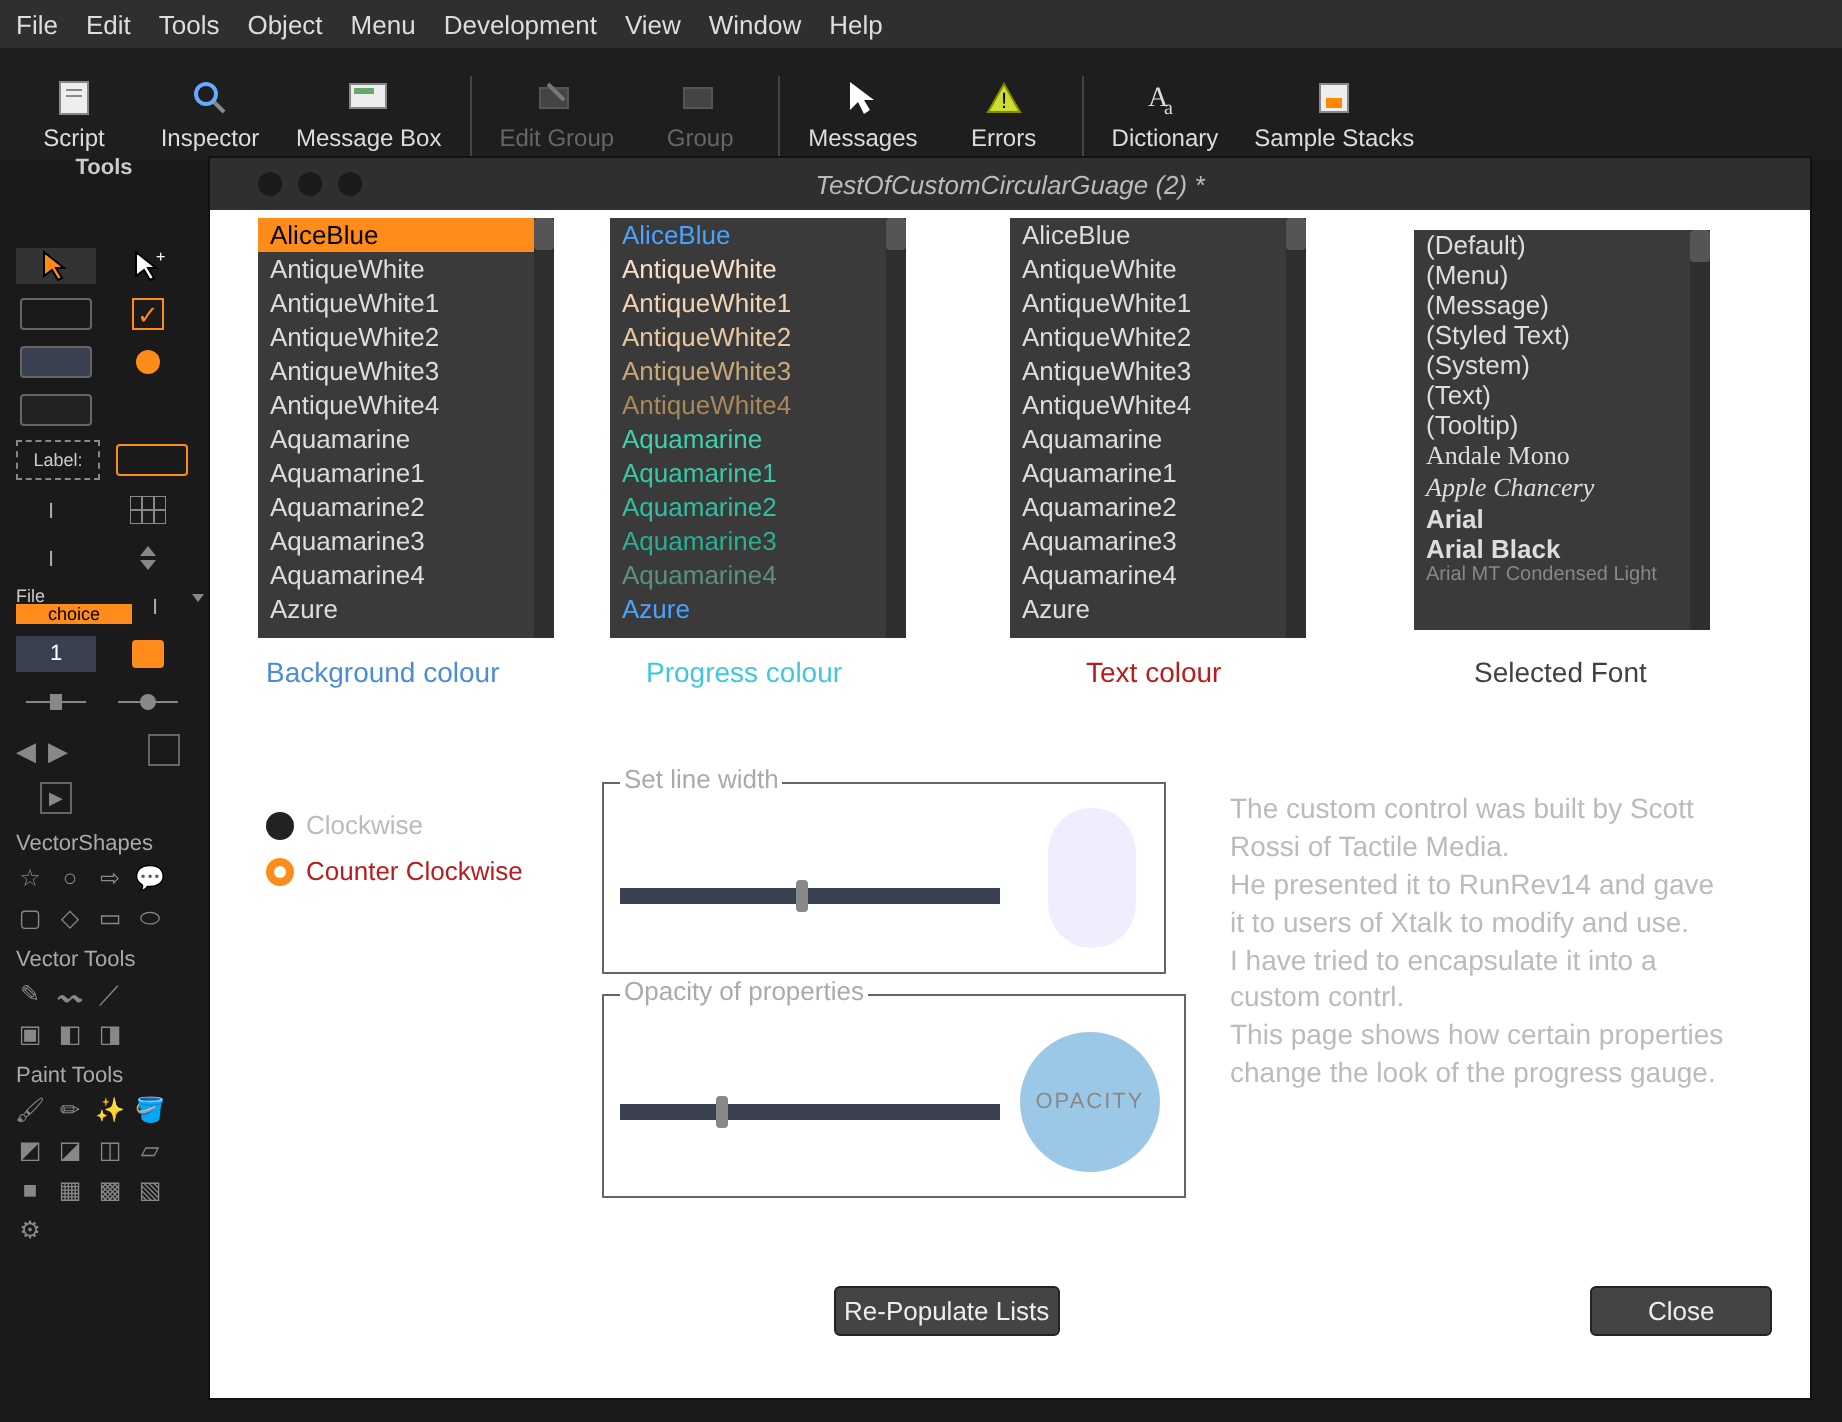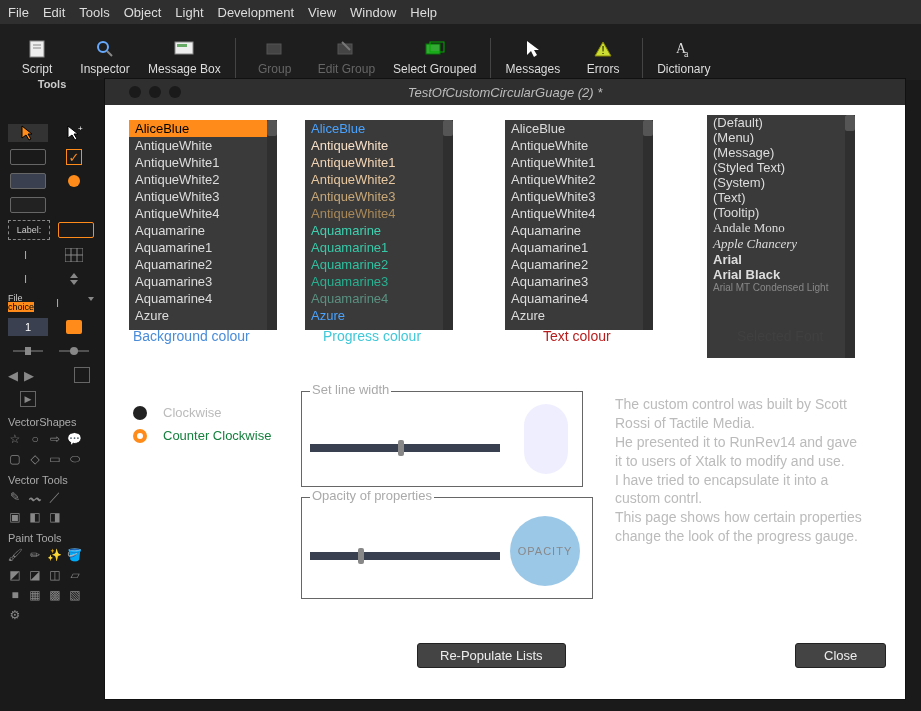--- a/index.html
+++ b/index.html
@@ -16,52 +16,52 @@
   .palette .cell{width:40px;height:18px;display:flex;align-items:center;justify-content:center}
   .palette .sq{width:34px;height:14px;border:1px solid #666;border-radius:2px}
   .palette .sec{font-size:11px;color:#aaa;margin-top:8px;margin-bottom:4px}
   .palette .iconrow{display:flex;gap:6px;margin-bottom:6px}
   .palette .iconrow span{width:14px;height:14px;display:flex;align-items:center;justify-content:center;color:#888;font-size:12px}
   .docwin{position:absolute;left:104px;top:78px;width:800px;height:620px;background:#2b2b2b;border:1px solid #111}
   .titlebar{height:26px;background:#2f2f2f;display:flex;align-items:center;padding:0 24px;font-style:italic;color:#bbb}
   .tdot{width:12px;height:12px;border-radius:50%;background:#1a1a1a;margin-right:8px}
   .tspacer{flex:1;text-align:center}
   .content{position:absolute;left:0;top:26px;right:0;bottom:0;background:#fff}
-  .colorlist{position:absolute;top:15px;width:148px;height:210px;background:#3a3a3a;overflow:hidden;font-size:13px}
+  .colorlist{position:absolute;top:4px;width:148px;height:210px;background:#3a3a3a;overflow:hidden;font-size:13px}
   .colorlist .sb{position:absolute;right:0;top:0;width:10px;height:100%;background:#2f2f2f}
   .colorlist .sb .th{position:absolute;right:0;top:0;width:10px;height:16px;background:#555;border-radius:2px}
   .colorlist div.it{padding:1px 6px;white-space:nowrap}
   .colorlist div.sel{background:#ff8c1a;color:#000}
-  .fontlist{position:absolute;top:10px;left:602px;width:148px;height:243px;background:#3a3a3a;overflow:hidden;font-size:13px}
+  .fontlist{position:absolute;top:10px;left:602px;width:148px;height:200px;background:#3a3a3a;overflow:hidden;font-size:13px}
   .fontlist .sb{position:absolute;right:0;top:0;width:10px;height:100%;background:#2f2f2f}
   .fontlist .sb .th{position:absolute;right:0;top:0;width:10px;height:16px;background:#555;border-radius:2px}
   .fontlist div.it{padding:0 6px;white-space:nowrap;color:#ddd}
   .caption{position:absolute;top:223px;font-size:14px}
-  .radio{display:flex;align-items:center;gap:16px;font-size:13px}
+  .radio{display:flex;align-items:center;gap:6px;font-size:13px}
   .radio .rc{width:14px;height:14px;border-radius:50%;background:#222;display:flex;align-items:center;justify-content:center}
   .radio .rc.on{background:#ff8c1a}
   .radio .rc .dot{width:6px;height:6px;border-radius:50%;background:#fff}
   .panel{position:absolute;border:1px solid #666}
   .panel .lbl{position:absolute;left:8px;top:-10px;background:#fff;padding:0 2px;font-size:13px;color:#aaa}
   .slider{position:absolute;left:8px;height:8px;background:#394150;width:190px}
   .slider .kn{position:absolute;top:-4px;width:6px;height:16px;background:#888;border-radius:2px}
   .circle{position:absolute;border-radius:50%}
-  .btn{position:absolute;background:#444;border:1px solid #222;color:#eee;font-size:13px;padding:4px 22px;border-radius:3px;cursor:pointer}
+  .btn{position:absolute;background:#444;border:1px solid #222;color:#eee;font-size:13px;padding:4px 4px;border-radius:3px;cursor:pointer}
   .desc{position:absolute;left:510px;top:290px;width:250px;font-size:14px;color:#bbb;line-height:1.35}
   svg{display:block}
 </style>
 </head>
 <body>
 
 <div class="menubar">
   <span>File</span>
   <span>Edit</span>
   <span>Tools</span>
   <span>Object</span>
-  <span>Light</span>
+  <span>Menu</span>
   <span>Development</span>
   <span>View</span>
   <span>Window</span>
   <span>Help</span>
 </div>
 
 <div class="toolbar">
   <div class="tbtn">
     <span class="ticon">
         <svg width="20" height="20">
@@ -88,41 +88,32 @@
           <rect x="4" y="5" width="10" height="3" fill="#6a6"></rect>
         </svg>
       </span>
     <span>Message Box</span>
   </div>
   <div class="sep"></div>
   <div class="tbtn dim">
     <span class="ticon">
         <svg width="20" height="18">
           <rect x="2" y="4" width="14" height="10" fill="#444" stroke="#555"></rect>
-        </svg>
-      </span>
-    <span>Group</span>
+          <line x1="6" y1="2" x2="14" y2="10" stroke="#777" stroke-width="2"></line>
+        </svg>
+      </span>
+    <span>Edit Group</span>
   </div>
   <div class="tbtn dim">
     <span class="ticon">
         <svg width="20" height="18">
           <rect x="2" y="4" width="14" height="10" fill="#444" stroke="#555"></rect>
-          <line x1="6" y1="2" x2="14" y2="10" stroke="#777" stroke-width="2"></line>
-        </svg>
-      </span>
-    <span>Edit Group</span>
-  </div>
-  <div class="tbtn">
-    <span class="ticon">
-        <svg width="22" height="18">
-          <rect x="2" y="4" width="14" height="10" fill="#3a3" stroke="#070"></rect>
-          <rect x="6" y="2" width="14" height="10" fill="none" stroke="#0a0"></rect>
-        </svg>
-      </span>
-    <span>Select Grouped</span>
+        </svg>
+      </span>
+    <span>Group</span>
   </div>
   <div class="sep"></div>
   <div class="tbtn">
     <span class="ticon">
         <svg width="18" height="20">
           <polygon points="3,2 3,16 7,12 10,18 13,16 10,11 15,11" fill="#fff"></polygon>
         </svg>
       </span>
     <span>Messages</span>
   </div>
@@ -137,20 +128,29 @@
   </div>
   <div class="sep"></div>
   <div class="tbtn">
     <span class="ticon">
         <svg width="20" height="20">
           <text x="2" y="14" font-size="14" fill="#ddd" font-family="serif">A</text>
           <text x="10" y="18" font-size="10" fill="#ddd" font-family="serif">a</text>
         </svg>
       </span>
     <span>Dictionary</span>
+  </div>
+  <div class="tbtn">
+    <span class="ticon">
+        <svg width="20" height="20">
+          <rect x="3" y="3" width="14" height="14" fill="#eee" stroke="#888"></rect>
+          <rect x="6" y="10" width="8" height="5" fill="#f80"></rect>
+        </svg>
+      </span>
+    <span>Sample Stacks</span>
   </div>
 </div>
 
 <div class="toolslabel">Tools</div>
 
 <div class="palette">
   <div class="row" style="margin-top:26px">
     <div class="cell" style="background:#333">
         <svg width="20" height="20">
           <polygon points="4,3 4,15 8,12 11,17 13,16 10,11 14,11" fill="#ff8c1a" stroke="#000"></polygon>
@@ -213,21 +213,21 @@
         </svg>
       </div>
     <div class="cell">
         <svg width="12" height="16">
           <polygon points="6,2 10,7 2,7" fill="#888"></polygon>
           <polygon points="6,14 10,9 2,9" fill="#888"></polygon>
         </svg>
       </div>
   </div>
   <div class="row" style="align-items:flex-start">
-    <div style="font-size:9px;color:#ccc;line-height:1"><span>File</span><br><span style="background:#ff8c1a;color:#000;padding:0 0">choice</span></div>
+    <div style="font-size:9px;color:#ccc;line-height:1"><span>File</span><br><span style="background:#ff8c1a;color:#000;padding:0 16px">choice</span></div>
     <div class="cell">
         <svg width="16" height="16">
           <text x="4" y="12" font-size="11" fill="#aaa">I</text>
         </svg>
       </div>
     <div style="width:10px">
         <svg width="10" height="10">
           <polygon points="2,3 8,3 5,7" fill="#888"></polygon>
         </svg>
       </div>
@@ -405,21 +405,21 @@
 
     <div style="position:absolute;left:28px;top:300px">
       <div class="radio">
         <div class="rc"></div>
           <span style="color:#bbb">Clockwise</span>
       </div>
       <div class="radio" style="margin-top:8px">
         <div class="rc on">
             <div class="dot"></div>
           </div>
-          <span style="color:#15803d">Counter Clockwise</span>
+          <span style="color:#b91c1c">Counter Clockwise</span>
       </div>
     </div>
 
     <div class="panel" style="left:196px;top:286px;width:280px;height:94px">
       <div class="lbl">Set line width</div>
       <div class="slider" style="top:52px">
           <div class="kn" style="left:88px"></div>
         </div>
       <div class="circle" style="left:222px;top:12px;width:44px;height:70px;background:#eef;border-radius:22px"></div>
     </div>

